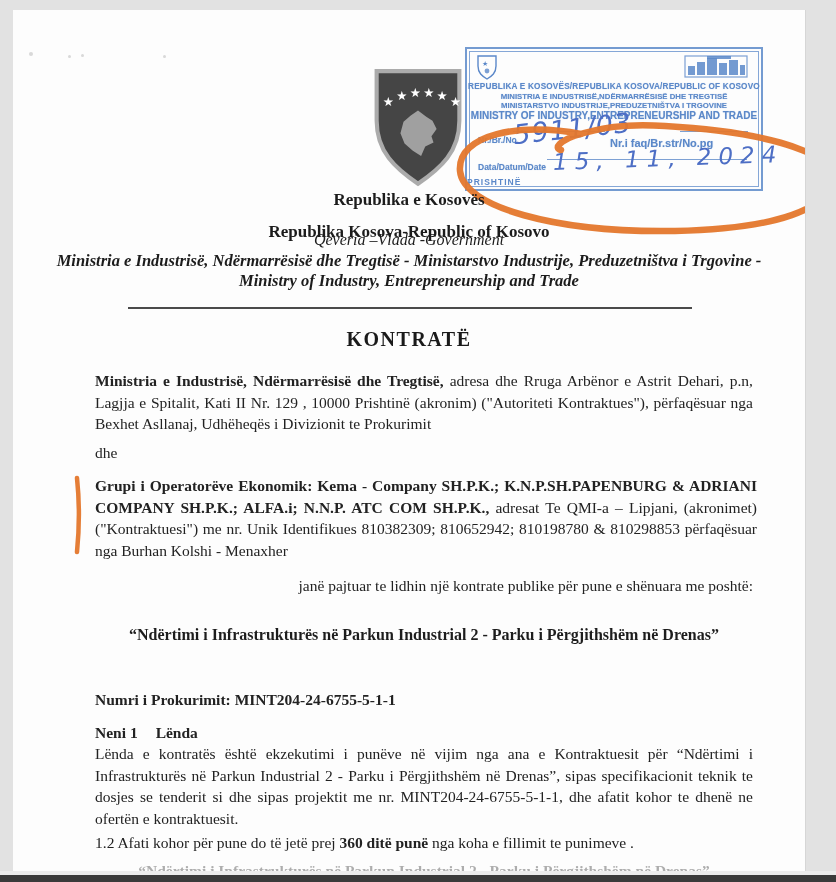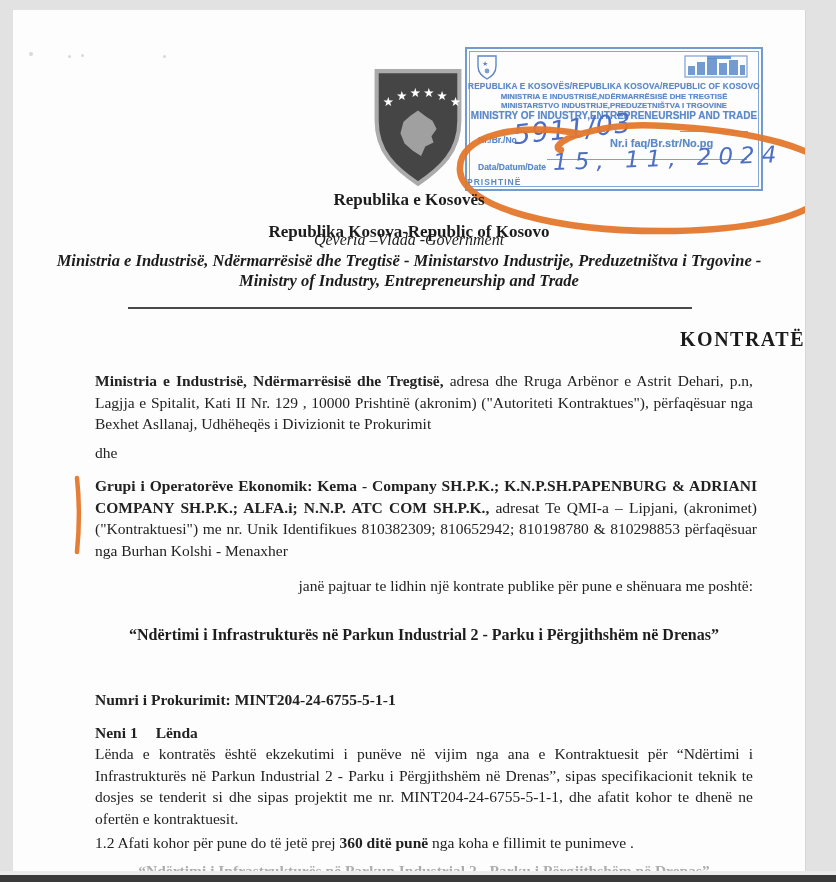--- a/index.html
+++ b/index.html
@@ -66,21 +66,21 @@
   .hdr-2 { top:212px; font-size:17px; font-weight:bold; }
   .hdr-3 { top:221px; font-size:16px; font-style:italic; }
   .hdr-4 {
     top:241px; left:50%; transform:translateX(-50%); width:706px;
     font-size:16.5px; font-weight:bold; font-style:italic; line-height:20px;
   }
 
   .rule { position:absolute; left:115px; top:297px; width:564px; height:2px; background:#4a4a4a; }
 
   .doc-title {
-    position:absolute; left:0; top:318px; width:100%; text-align:right;
+    position:absolute; left:0; top:318px; width:100%; text-align:center;
     font-size:20px; font-weight:bold; letter-spacing:1.5px; color:#1a1a1a;
   }
 
   
   .para {
     position:absolute; left:82px; width:658px; font-size:15.5px; line-height:21.5px;
     color:#222; text-align:justify;
   }
   .p1 { top:360px; }
   .p-dhe { top:432px; text-align:left; }

